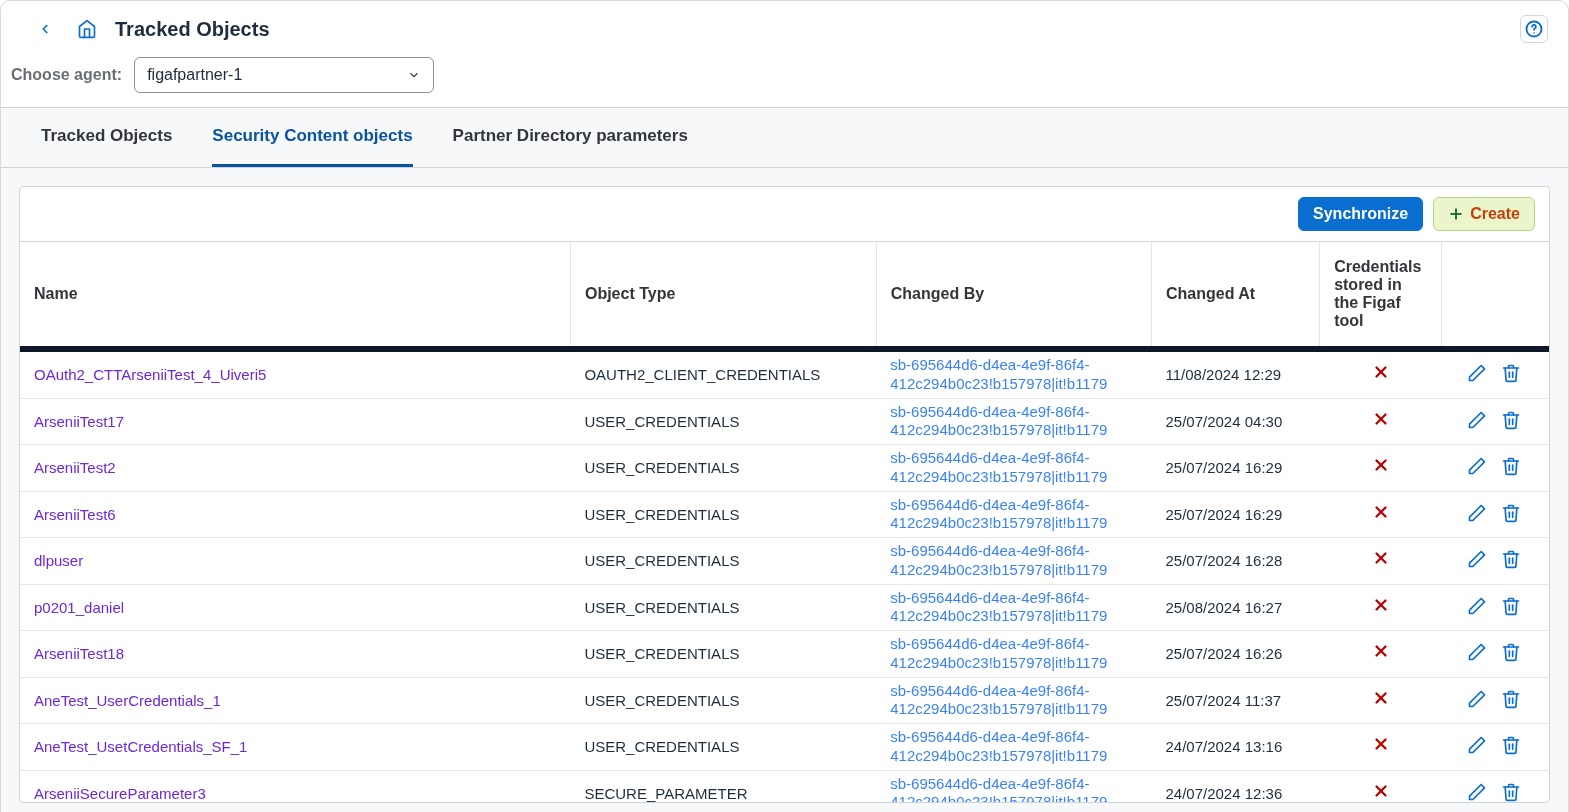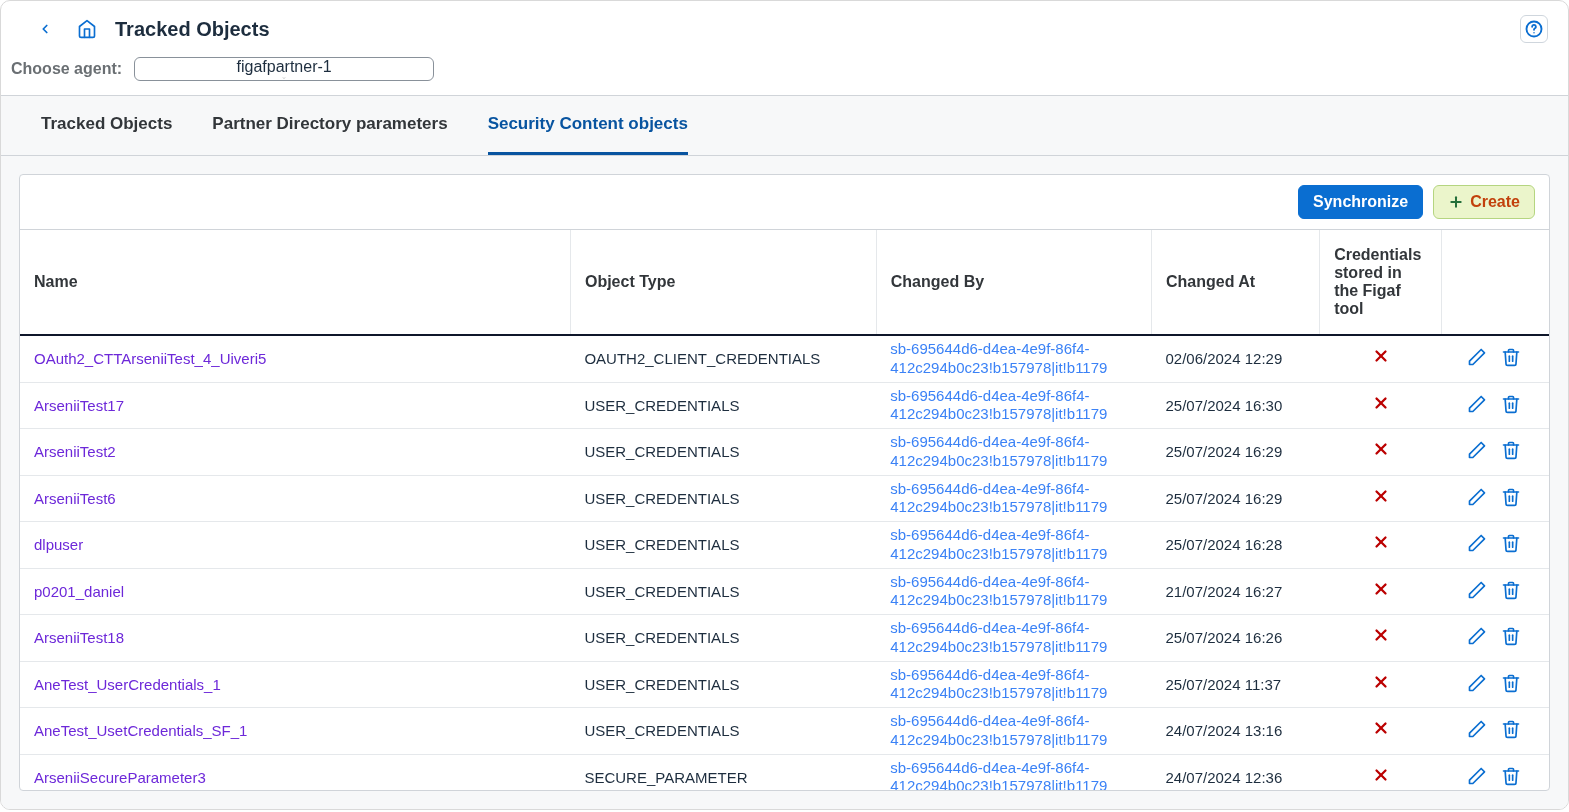--- a/index.html
+++ b/index.html
@@ -53,28 +53,27 @@
       padding: 0 10px 14px 10px;
     }
     .agent-label {
       font-size: 16px;
       font-weight: 700;
       color: #6a6f73;
     }
     .agent-select {
       border: 1px solid #89919a;
       border-radius: 6px;
-      height: 24px;
+      height: 36px;
       width: 300px;
       display:flex;align-items:center;
       padding: 0 12px;
       font-size:16px;
       justify-content:space-between;
       cursor:pointer;
-      flex-direction:column;
     }
     .tabs-bar {
       display:flex;
       gap:40px;
       border-top: 1px solid #d0d4d9;
       border-bottom: 1px solid #d0d4d9;
       background:#f7f8f9;
       padding: 0 40px;
     }
     .tab {
@@ -129,21 +128,21 @@
     .table-scroll::-webkit-scrollbar { width:14px; }
     .table-scroll::-webkit-scrollbar-thumb { background:#0a6ed1;border-radius:7px; }
     .table-scroll::-webkit-scrollbar-track { background:#f0f0f0; }
 
     table { width:100%; border-collapse:collapse; table-layout:fixed; }
     thead th {
       text-align:left;
       font-weight:700;
       font-size:16px;
       padding:16px 14px;
-      border-bottom:2px solid #0f172a;
+      border-bottom:6px solid #0f172a;
       border-right:1px solid #e5e8eb;
       color:#32363a;
       background:#fff;
       position:sticky;top:0;
     }
     thead th:last-child { border-right:none; }
     tbody td {
       padding:4px 14px;
       font-size:15px;
       border-bottom:1px solid #e5e8eb;
@@ -194,22 +193,22 @@
     <div class="agent-select">
       <span>figafpartner-1</span>
       <svg width="14" height="14" viewBox="0 0 24 24" fill="none" stroke="#32363a" stroke-width="2">
           <polyline points="6 9 12 15 18 9"></polyline>
         </svg>
     </div>
   </div>
 
   <div class="tabs-bar">
     <div class="tab">Tracked Objects</div>
+    <div class="tab active">Security Content objects</div>
     <div class="tab">Partner Directory parameters</div>
-    <div class="tab active">Security Content objects</div>
   </div>
 
   <div class="content-area">
     <div class="table-card">
       <div class="toolbar">
         <button class="btn btn-primary">Synchronize</button>
         <button class="btn btn-success">
           <svg width="16" height="16" viewBox="0 0 24 24" fill="none" stroke="#256f3a" stroke-width="3" stroke-linecap="round">
               <line x1="12" y1="5" x2="12" y2="19"></line>
               <line x1="5" y1="12" x2="19" y2="12"></line>
@@ -236,21 +235,21 @@
               <th>Changed At</th>
               <th>Credentials stored in the Figaf tool</th>
               <th></th>
             </tr>
           </thead>
           <tbody id="rows-body">
               <tr>
                 <td class="name-cell"><a href="#">OAuth2_CTTArseniiTest_4_Uiveri5</a></td>
                 <td>OAUTH2_CLIENT_CREDENTIALS</td>
                 <td class="changed-by">sb-695644d6-d4ea-4e9f-86f4-412c294b0c23!b157978|it!b1179</td>
-                <td>02/06/2024 12:29</td>
+                <td>11/08/2024 12:29</td>
                 <td class="cred-x"><span><svg width="18" height="18" viewBox="0 0 24 24" fill="none" stroke="#bb0000" stroke-width="3" stroke-linecap="round">
                       <line x1="18" y1="6" x2="6" y2="18"></line>
                       <line x1="6" y1="6" x2="18" y2="18"></line>
                     </svg></span></td>
                 <td class="actions-cell"><span class="action-icon">
                     <svg width="20" height="20" viewBox="0 0 24 24" fill="none" stroke="#0a6ed1" stroke-width="2" stroke-linecap="round" stroke-linejoin="round">
                       <path d="M17 3l4 4L7 21H3v-4L17 3z"></path>
                     </svg>
                   </span><span class="action-icon">
                     <svg width="20" height="20" viewBox="0 0 24 24" fill="none" stroke="#0a6ed1" stroke-width="2" stroke-linecap="round" stroke-linejoin="round">
@@ -259,21 +258,21 @@
                       <path d="M10 11v6"></path>
                       <path d="M14 11v6"></path>
                       <path d="M9 6V4a1 1 0 0 1 1-1h4a1 1 0 0 1 1 1v2"></path>
                     </svg>
                   </span></td>
               </tr>
               <tr>
                 <td class="name-cell"><a href="#">ArseniiTest17</a></td>
                 <td>USER_CREDENTIALS</td>
                 <td class="changed-by">sb-695644d6-d4ea-4e9f-86f4-412c294b0c23!b157978|it!b1179</td>
-                <td>25/07/2024 16:30</td>
+                <td>25/07/2024 04:30</td>
                 <td class="cred-x"><span><svg width="18" height="18" viewBox="0 0 24 24" fill="none" stroke="#bb0000" stroke-width="3" stroke-linecap="round">
                       <line x1="18" y1="6" x2="6" y2="18"></line>
                       <line x1="6" y1="6" x2="18" y2="18"></line>
                     </svg></span></td>
                 <td class="actions-cell"><span class="action-icon">
                     <svg width="20" height="20" viewBox="0 0 24 24" fill="none" stroke="#0a6ed1" stroke-width="2" stroke-linecap="round" stroke-linejoin="round">
                       <path d="M17 3l4 4L7 21H3v-4L17 3z"></path>
                     </svg>
                   </span><span class="action-icon">
                     <svg width="20" height="20" viewBox="0 0 24 24" fill="none" stroke="#0a6ed1" stroke-width="2" stroke-linecap="round" stroke-linejoin="round">
@@ -351,21 +350,21 @@
                       <path d="M10 11v6"></path>
                       <path d="M14 11v6"></path>
                       <path d="M9 6V4a1 1 0 0 1 1-1h4a1 1 0 0 1 1 1v2"></path>
                     </svg>
                   </span></td>
               </tr>
               <tr>
                 <td class="name-cell"><a href="#">p0201_daniel</a></td>
                 <td>USER_CREDENTIALS</td>
                 <td class="changed-by">sb-695644d6-d4ea-4e9f-86f4-412c294b0c23!b157978|it!b1179</td>
-                <td>21/07/2024 16:27</td>
+                <td>25/08/2024 16:27</td>
                 <td class="cred-x"><span><svg width="18" height="18" viewBox="0 0 24 24" fill="none" stroke="#bb0000" stroke-width="3" stroke-linecap="round">
                       <line x1="18" y1="6" x2="6" y2="18"></line>
                       <line x1="6" y1="6" x2="18" y2="18"></line>
                     </svg></span></td>
                 <td class="actions-cell"><span class="action-icon">
                     <svg width="20" height="20" viewBox="0 0 24 24" fill="none" stroke="#0a6ed1" stroke-width="2" stroke-linecap="round" stroke-linejoin="round">
                       <path d="M17 3l4 4L7 21H3v-4L17 3z"></path>
                     </svg>
                   </span><span class="action-icon">
                     <svg width="20" height="20" viewBox="0 0 24 24" fill="none" stroke="#0a6ed1" stroke-width="2" stroke-linecap="round" stroke-linejoin="round">

